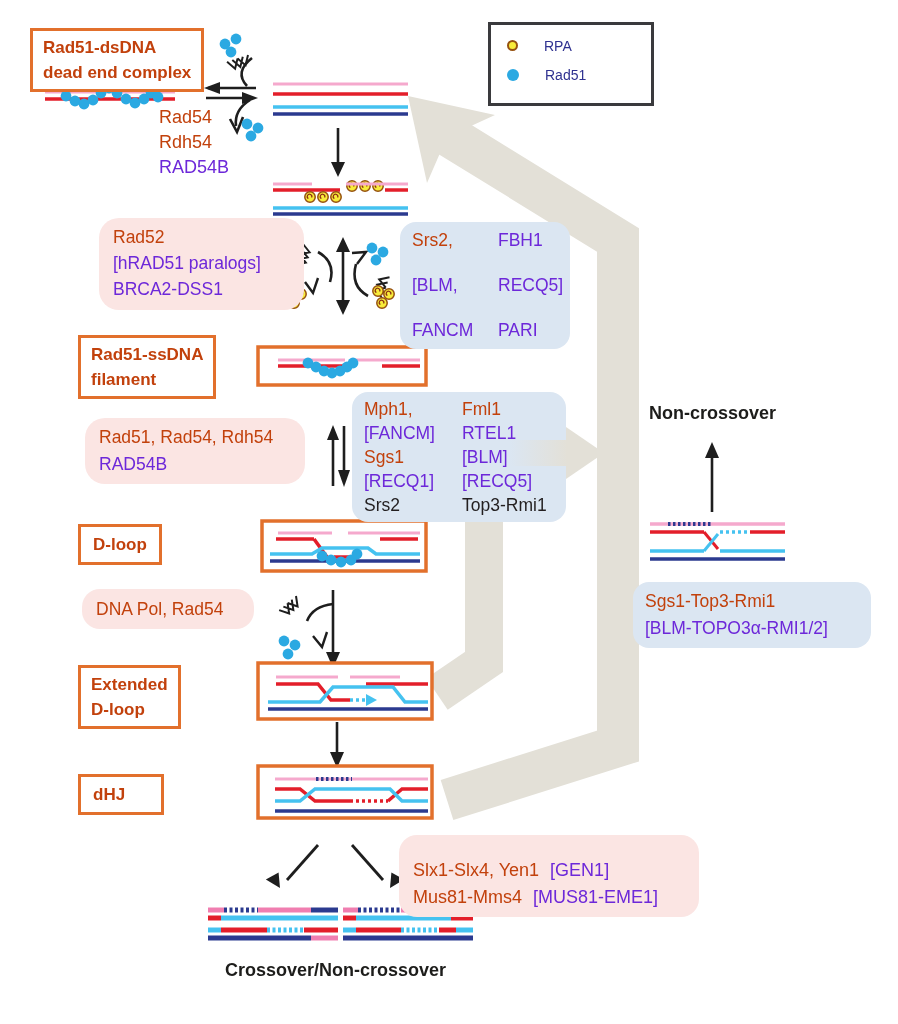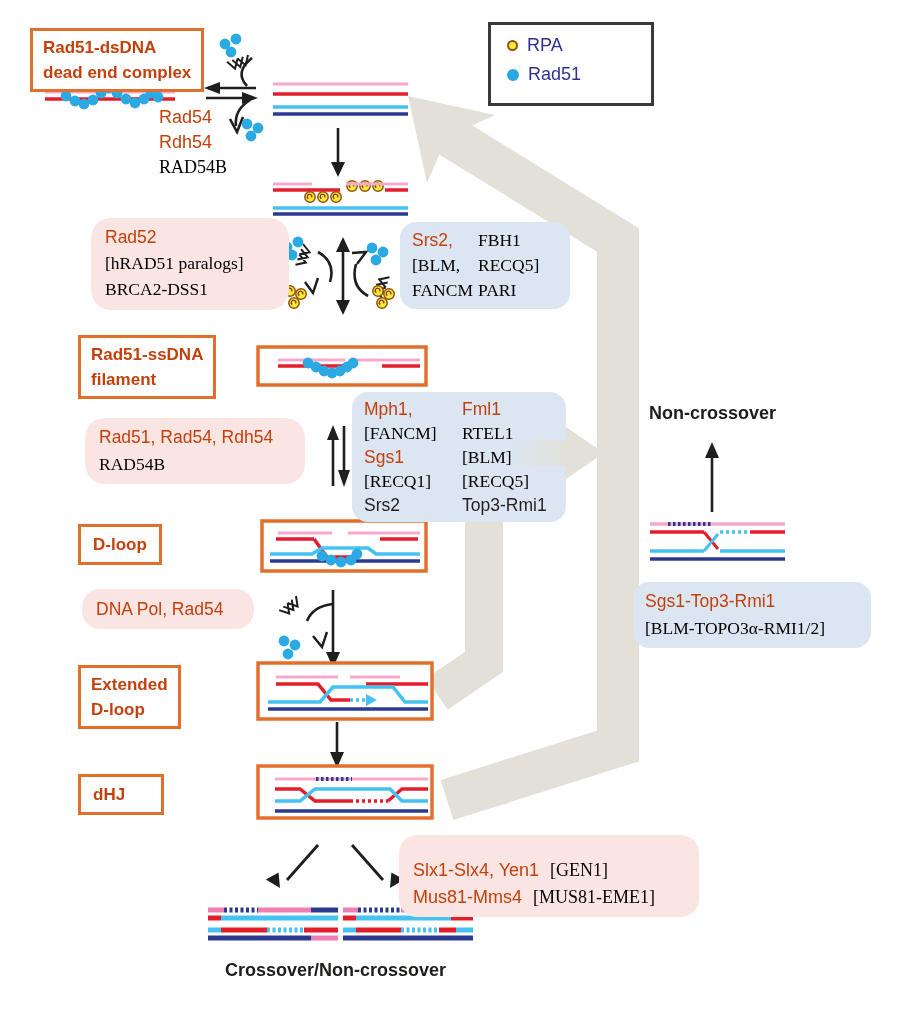--- a/index.html
+++ b/index.html
@@ -7,27 +7,27 @@
           font-family:"Liberation Sans",sans-serif;}
   svg.layer{position:absolute;left:0;top:0;}
   #art{z-index:0;}
   #toplayer{z-index:3;pointer-events:none;}
   .abs{position:absolute;z-index:2;}
   .labelbox{border:3px solid #e2702c;background:#fff;color:#c2410c;font-weight:bold;
             font-size:17px;line-height:25px;white-space:nowrap;}
   .pinkbox{background:#fbe5e3;border-radius:20px;font-size:17.5px;line-height:26px;white-space:nowrap;}
   .bluebox{background:#dbe6f2;border-radius:16px;font-size:17.5px;line-height:25px;white-space:nowrap;}
   .navy{color:#c2410c;}
-  .orange{color:#000000;font-family:Liberation Serif, serif;}
+  .orange{color:#6d28d9;}
   .blacktxt{color:#231f20;}
   .boldblack{color:#1d1d1b;font-weight:bold;font-size:18px;white-space:nowrap;}
   .grid2{display:grid;}
   .legendbox{border:3px solid #3a3a3d;background:#fff;}
   .legendrow{display:flex;align-items:center;height:29px;padding-left:16px;}
-  .legendrow .txt{font-size:18px;color:#2f3190;margin-left:9px;}
+  .legendrow .txt{font-size:14px;color:#2f3190;margin-left:26px;}
   .dot-rad51{width:12px;height:12px;border-radius:50%;background:#2ba9e2;display:inline-block;}
   .dot-rpa{width:11px;height:11px;border-radius:50%;background:#f8ec3a;border:2px solid #96510f;
            display:inline-block;box-sizing:border-box;}
   .gap{margin-left:6px;}
 </style>
 </head>
 <body>
 
 <div id="canvas">
 
@@ -283,27 +283,27 @@
     <span class="txt">Rad51</span>
   </div>
 </div>
 
 <div class="abs" style="left:159px;top:105px;font-size:18px;line-height:25px;">
   <div class="navy">Rad54</div>
   <div class="navy">Rdh54</div>
   <div class="orange">RAD54B</div>
 </div>
 
-<div class="abs pinkbox" style="left:91px;top:218px;width:176px;padding:6px 8px 8px 14px;">
+<div class="abs pinkbox" style="left:99px;top:218px;width:176px;padding:6px 15px 8px 14px;">
   <div class="navy">Rad52</div>
   <div class="orange">[hRAD51 paralogs]</div>
   <div class="orange">BRCA2-DSS1</div>
 </div>
 
-<div class="abs bluebox grid2" style="left:400px;top:222px;width:158px;padding:6px 0 6px 12px;grid-template-columns:66px auto;">
+<div class="abs bluebox grid2" style="left:400px;top:222px;width:158px;padding:6px 0 6px 12px;grid-template-columns:66px auto;gap:20px;">
   <span class="navy">Srs2,</span>
   <span class="orange">FBH1</span>
   <span class="orange">[BLM,</span>
   <span class="orange">RECQ5]</span>
   <span class="orange">FANCM</span>
   <span class="orange">PARI</span>
 </div>
 
 <div class="abs labelbox" style="left:78px;top:335px;padding:4px 10px;">
   <div>Rad51-ssDNA</div>

